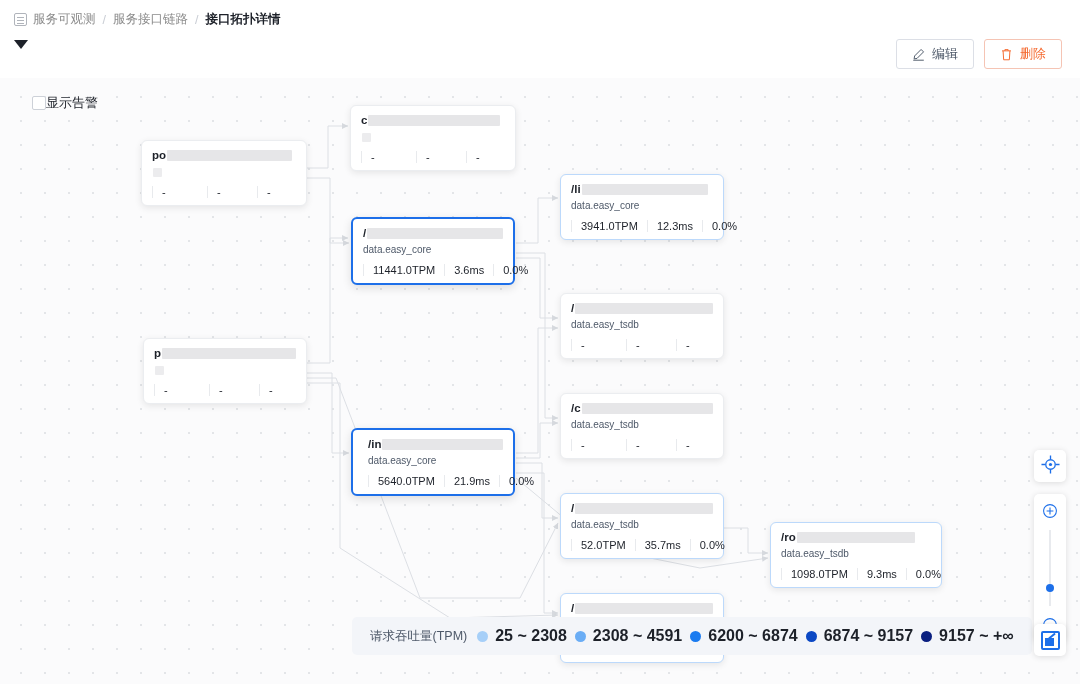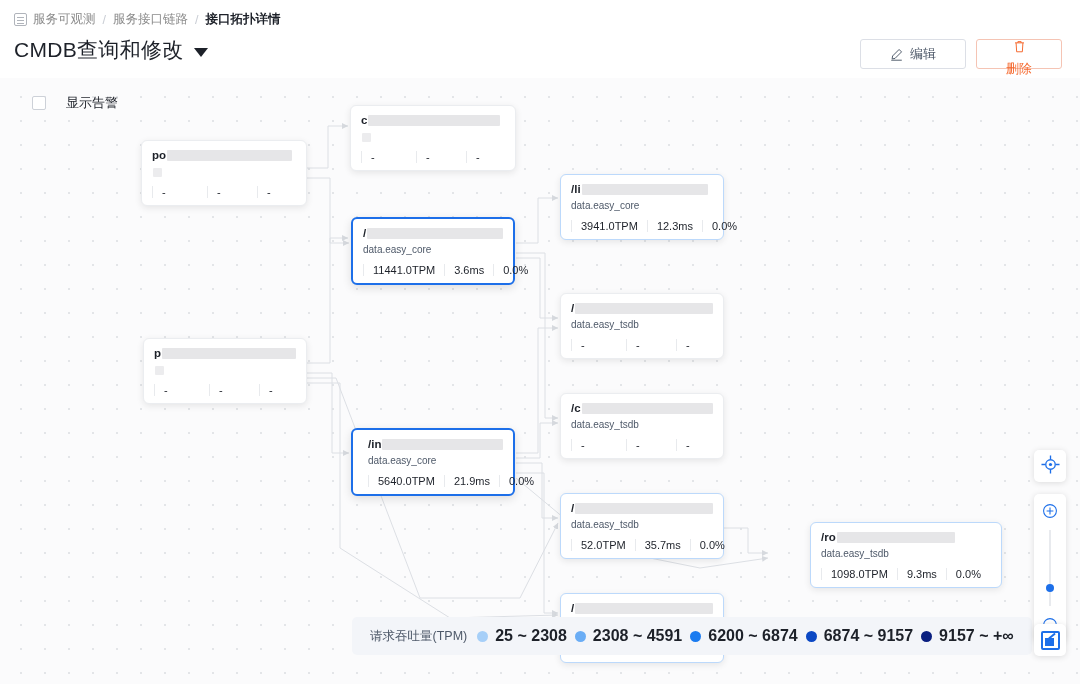--- a/index.html
+++ b/index.html
@@ -40,25 +40,25 @@
   }
   .page-title { font-size: 21px; color: #1d2129; letter-spacing: .3px; }
   .title-caret {
     width: 0; height: 0; border-left: 7px solid transparent;
     border-right: 7px solid transparent; border-top: 9px solid #1d2129;
     margin-top: 4px;
   }
 
   .hdr-actions { position: absolute; right: 18px; top: 39px; display: flex; gap: 10px; }
   .btn {
-    height: 30px; padding: 0 29px; border: 1px solid #dcdfe6; border-radius: 3px;
+    height: 30px; padding: 0 15px; border: 1px solid #dcdfe6; border-radius: 3px;
     background: #fff; font-size: 13px; color: #4e5969;
     display: flex; align-items: center; gap: 7px; cursor: pointer;
   }
-  .btn.danger { border-color: #f5c4b4; color: #f5682d; flex-direction: column; }
+  .btn.danger { border-color: #f5c4b4; color: #f5682d; }
   .btn svg { display: block; }
 
   
   .canvas {
     position: absolute; left: 0; top: 78px; width: 1080px; height: 606px;
     background-color: #fbfbfc;
     background-image: radial-gradient(circle, #e3e5e8 1px, transparent 1px);
     background-size: 24px 24px;
     background-position: 9px 7px;
     overflow: hidden;
@@ -68,21 +68,21 @@
   
   .toolbar { position: absolute; left: 32px; top: 16px; display: flex; align-items: center; gap: 26px; z-index: 6; }
   .select {
     width: 138px; height: 31px; background: #fff; border: 1px solid #e3e5e8;
     border-radius: 3px; display: flex; align-items: center;
     padding: 0 9px; font-size: 13px; color: #1d2129; cursor: pointer;
   }
   .select .sel-val { flex: 1; }
   .chev { width: 9px; height: 9px; border-right: 1.4px solid #b7bcc4; border-bottom: 1.4px solid #b7bcc4;
           transform: rotate(45deg) translate(-2px,-2px); }
-  .check-wrap { display: flex; align-items: center; gap: 20px; cursor: pointer; }
+  .check-wrap { display: flex; align-items: center; gap: 0; cursor: pointer; }
   .checkbox { width: 14px; height: 14px; border: 1px solid #cdd1d8; border-radius: 2px; background: #fff; }
   .check-label { font-size: 13px; color: #1d2129; }
 
   
   .node {
     position: absolute; background: #fff; border: 1px solid #ebedf0;
     border-radius: 6px; box-shadow: 0 2px 7px rgba(0,0,0,.09);
     padding: 8px 10px 7px 10px; z-index: 4;
   }
   .node.sel-light { border: 1.5px solid #bcd9fb; }
@@ -147,21 +147,20 @@
     <div class="breadcrumb">
       <span class="bc-icon"></span>
       <span class="bc-item">服务可观测</span>
       <span class="bc-sep">/</span>
       <span class="bc-item">服务接口链路</span>
       <span class="bc-sep">/</span>
       <span class="bc-item active">接口拓扑详情</span>
     </div>
 
     <div class="title-row">
-      <span class="page-title">CMDB查询和修改</span>
       <span class="title-caret"></span>
     </div>
 
     <div class="hdr-actions">
       <div class="btn">
         <span>
           <svg width="13" height="13" viewBox="0 0 16 16">
             <path d="M11.2 1.8l3 3-8 8-3.6.6.6-3.6z" fill="none" stroke="#4e5969" stroke-width="1.2"></path>
             <path d="M1.5 15h13" stroke="#4e5969" stroke-width="1.2"></path>
           </svg>
@@ -329,21 +328,21 @@
         <span class="redact" style="width:138px;"></span>
       </div>
       <div class="node-sub">data.easy_tsdb</div>
       <div class="node-metrics">
         <span class="m">52.0TPM</span>
         <span class="m">35.7ms</span>
         <span class="m">0.0%</span>
       </div>
     </div>
 
-    <div class="node sel-light" style="left:770px;top:444px;width:192px;margin-left:40px;">
+    <div class="node sel-light" style="left:770px;top:444px;width:172px;">
       <div class="node-title">
         <span>/ro</span>
         <span class="redact" style="width:118px;"></span>
       </div>
       <div class="node-sub">data.easy_tsdb</div>
       <div class="node-metrics">
         <span class="m">1098.0TPM</span>
         <span class="m">9.3ms</span>
         <span class="m">0.0%</span>
       </div>

